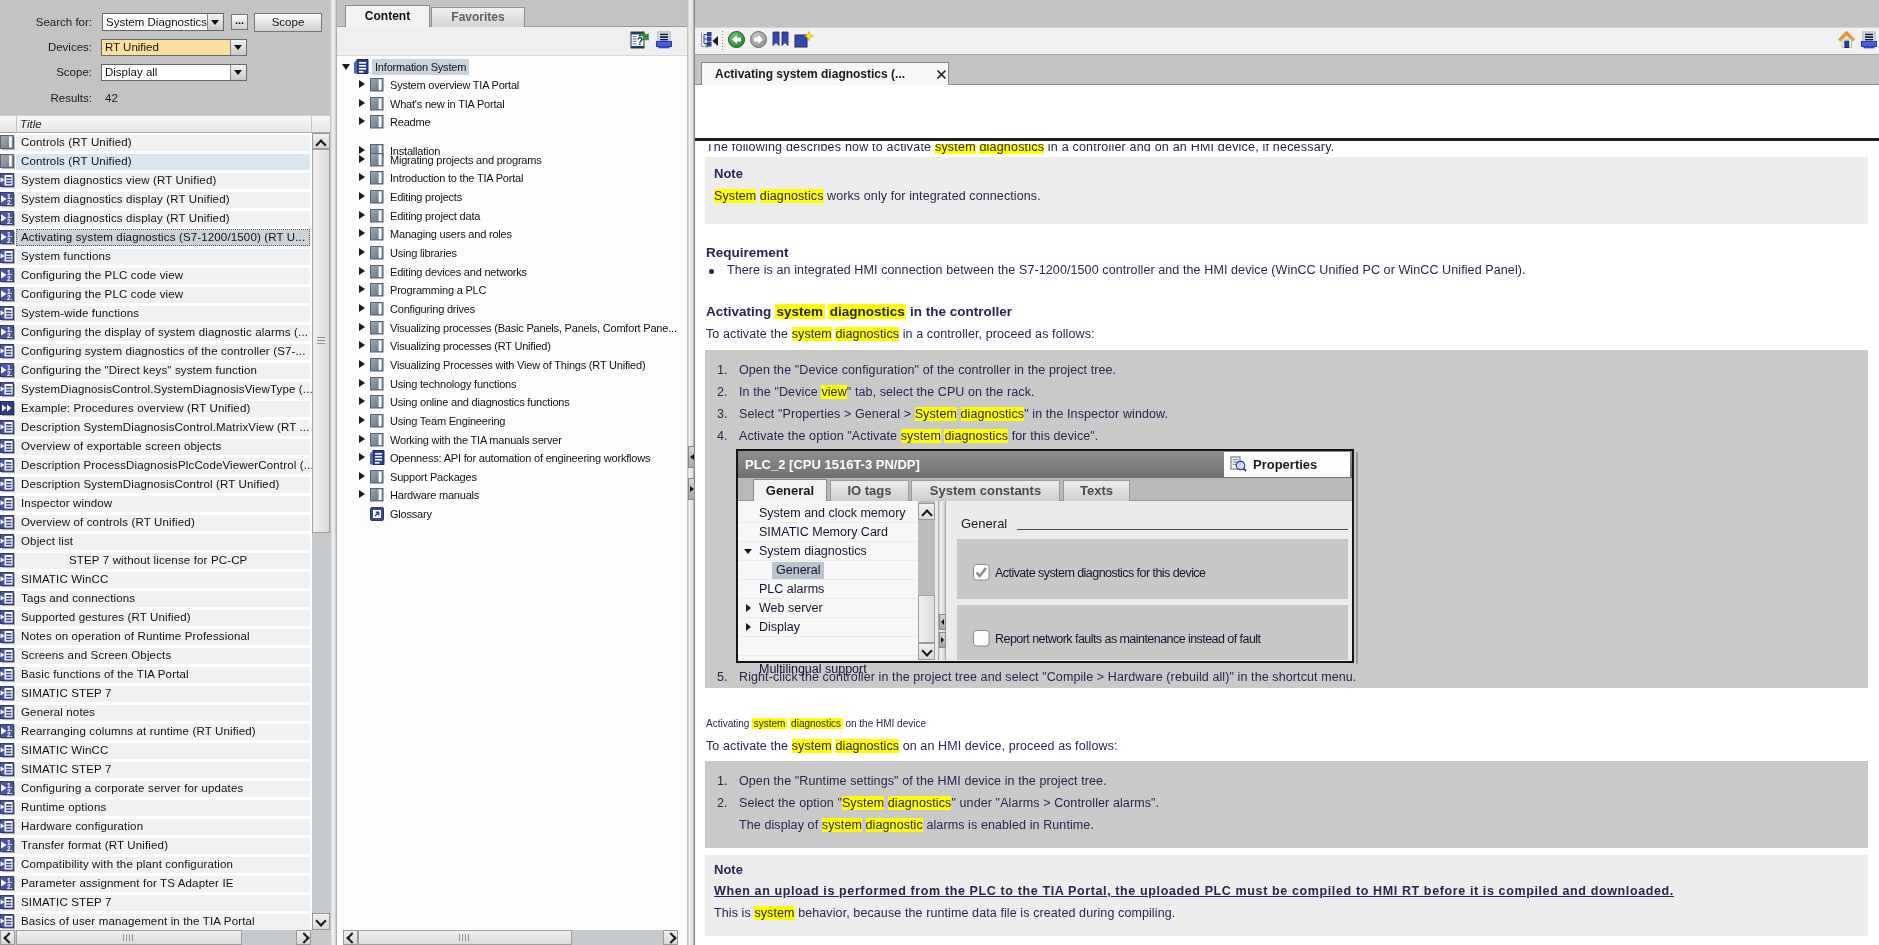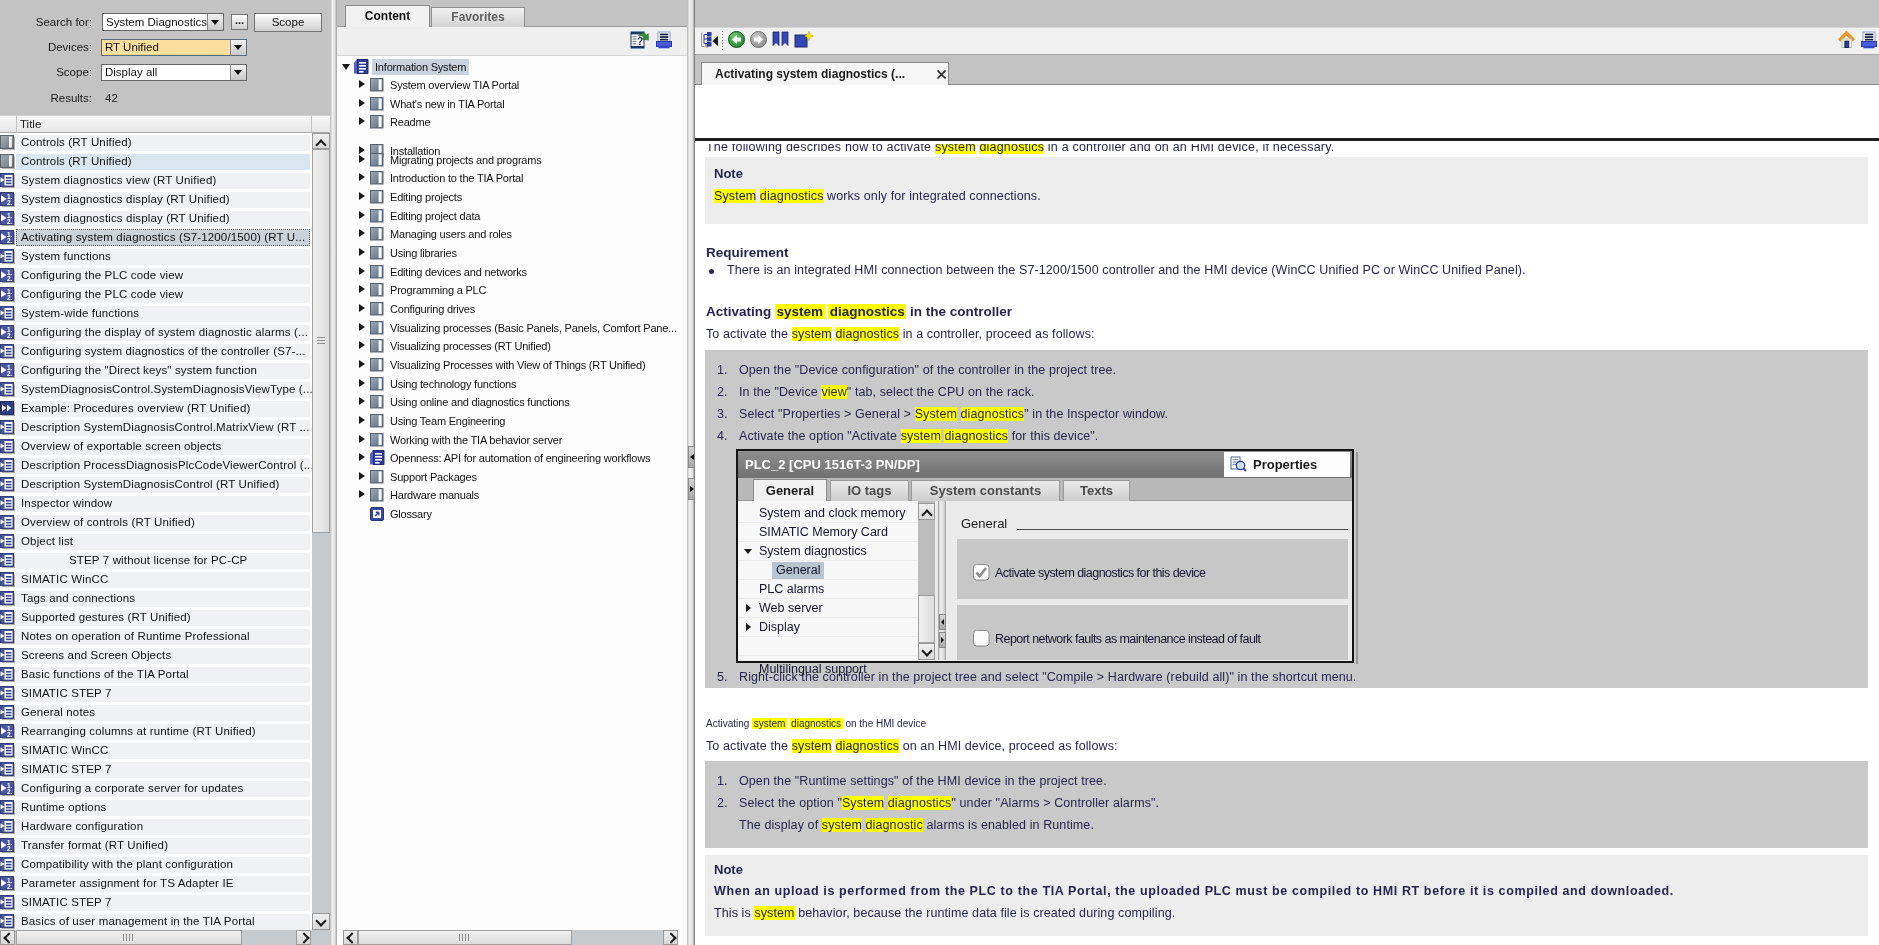--- a/index.html
+++ b/index.html
@@ -36,21 +36,21 @@
 <div class="a" style="right:0;top:0;width:15px;height:15px;background:linear-gradient(#f2f2f2,#c9c9c9);border-left:1px solid #888;">
 <div class="a" style="left:3px;top:5px;border-left:4px solid transparent;border-right:4px solid transparent;border-top:5px solid #111;"></div>
       </div>
     </div>
 <div class="a" style="left:101px;top:64px;width:146px;height:17px;background:#fff;border:1px solid #666;box-sizing:border-box;">
 <div class="a" style="left:3px;top:1px;font-size:11.5px;line-height:13px;color:#111;">Display all</div>
 <div class="a" style="right:0;top:0;width:15px;height:15px;background:linear-gradient(#f2f2f2,#c9c9c9);border-left:1px solid #888;">
 <div class="a" style="left:3px;top:5px;border-left:4px solid transparent;border-right:4px solid transparent;border-top:5px solid #111;"></div>
       </div>
     </div>
-<div class="a" style="left:0;top:115px;width:366px;height:18px;background:linear-gradient(#f8f8f8,#e6e6e6);border-top:1px solid #cfcfcf;border-bottom:1px solid #a8a8a8;box-sizing:border-box;">
+<div class="a" style="left:0;top:115px;width:366px;height:18px;background:linear-gradient(#f8f8f8,#e6e6e6);border-top:1px solid #cfcfcf;border-bottom:1px solid #a8a8a8;box-sizing:border-box;font-style:italic;">
 <div class="a" style="left:20px;top:2px;font-size:11.5px;color:#222;">Title</div>
 <div class="a" style="left:16px;top:0;width:1px;height:17px;background:#c4c4c4;"></div>
 <div class="a" style="left:311px;top:0;width:1px;height:17px;background:#c4c4c4;"></div>
 </div>
 <div class="a" style="left:0;top:133px;width:312px;height:797px;background:#fff;overflow:hidden;">
 <svg width="0" height="0">
         <defs>
           <linearGradient id="gctrl" x1="0" y1="0" x2="1" y2="1">
             <stop offset="0" stop-color="#a9afb6"></stop>
             <stop offset="1" stop-color="#6e747b"></stop>
@@ -832,21 +832,21 @@
 <rect x="8.6" y="1.4" width="3" height="10.7" fill="#fafafa"></rect>
 </svg>
 <div class="a" style="left:53px;top:2px;font-size:11px;letter-spacing:-0.2px;line-height:15px;color:#111;white-space:nowrap;">Using Team Engineering</div>
 </div>
 <div class="a" style="left:0;top:374.5px;width:350px;height:19px;">
 <div class="a" style="left:22px;top:4px;border-top:4.5px solid transparent;border-bottom:4.5px solid transparent;border-left:6px solid #1a1a1a;"></div>
 <svg width="15" height="15" style="position:absolute;left:33px;top:2px;">
 <rect x="0.5" y="0.5" width="12.5" height="12.5" fill="url(#gbook)" stroke="#57636e"></rect>
 <rect x="8.6" y="1.4" width="3" height="10.7" fill="#fafafa"></rect>
 </svg>
-<div class="a" style="left:53px;top:2px;font-size:11px;letter-spacing:-0.2px;line-height:15px;color:#111;white-space:nowrap;">Working with the TIA behavior server</div>
+<div class="a" style="left:53px;top:2px;font-size:11px;letter-spacing:-0.2px;line-height:15px;color:#111;white-space:nowrap;">Working with the TIA manuals server</div>
 </div>
 <div class="a" style="left:0;top:393.1px;width:350px;height:19px;">
 <div class="a" style="left:22px;top:4px;border-top:4.5px solid transparent;border-bottom:4.5px solid transparent;border-left:6px solid #1a1a1a;"></div>
 <svg width="17" height="16" style="position:absolute;left:32px;top:1px;">
 <path d="M4,0.5 h11 v14 h-11 z" fill="#2e3d96" stroke="#1f2a69"></path>
 <path d="M4,0.5 L1,3.5 V14.5 H4 z" fill="#5362bb"></path>
 <rect x="6" y="3" width="7" height="1.6" fill="#fff"></rect>
 <rect x="6" y="6" width="7" height="1.6" fill="#fff"></rect>
 <rect x="6" y="9" width="7" height="1.6" fill="#fff"></rect>
 <rect x="6" y="12" width="4.5" height="1.6" fill="#fff"></rect>
@@ -975,21 +975,21 @@
 <div class="a ink" style="left:717px;top:429px;font-size:12.5px;letter-spacing:0.1px;line-height:15px;white-space:nowrap;"><span style="display:inline-block;width:22px;">4.</span>Activate the option "Activate <span class="hl">system</span> <span class="hl">diagnostics</span> for this device".</div>
 <div class="a ink" style="left:717px;top:670px;font-size:12.5px;letter-spacing:0.1px;line-height:15px;white-space:nowrap;"><span style="display:inline-block;width:22px;">5.</span>Right-click the controller in the project tree and select "Compile &gt; Hardware (rebuild all)" in the shortcut menu.</div>
 <div class="a ink" style="left:706px;top:716px;font-size:10px;font-weight:normal;line-height:15px;white-space:nowrap;">Activating <span class="hl" style="padding:0 1.5px;">system</span> <span class="hl" style="padding:0 1.5px;">diagnostics</span> on the HMI device</div>
 <div class="a ink" style="left:706px;top:739px;font-size:12.5px;letter-spacing:0.1px;line-height:15px;white-space:nowrap;">To activate the <span class="hl">system</span> <span class="hl">diagnostics</span> on an HMI device, proceed as follows:</div>
 <div class="a" style="left:705px;top:761px;width:1163px;height:87px;background:#c9c9c9;"></div>
 <div class="a ink" style="left:717px;top:774px;font-size:12.5px;letter-spacing:0.1px;line-height:15px;white-space:nowrap;"><span style="display:inline-block;width:22px;">1.</span>Open the "Runtime settings" of the HMI device in the project tree.</div>
 <div class="a ink" style="left:717px;top:796px;font-size:12.5px;letter-spacing:0.1px;line-height:15px;white-space:nowrap;"><span style="display:inline-block;width:22px;">2.</span>Select the option "<span class="hl">System</span> <span class="hl">diagnostics</span>" under "Alarms &gt; Controller alarms".</div>
 <div class="a ink" style="left:739px;top:818px;font-size:12.5px;letter-spacing:0.1px;line-height:15px;white-space:nowrap;">The display of <span class="hl">system</span> <span class="hl">diagnostic</span> alarms is enabled in Runtime.</div>
 <div class="a" style="left:705px;top:855px;width:1163px;height:81px;background:#ededed;"></div>
 <div class="a ink" style="left:714px;top:862px;font-size:13px;font-weight:bold;line-height:15px;">Note</div>
-<div class="a ink" style="left:714px;top:884px;font-size:12.5px;font-weight:bold;letter-spacing:0.62px;line-height:15px;white-space:nowrap;">When an upload is performed from the PLC to the TIA Portal, the uploaded PLC must be compiled to HMI RT before it is compiled and downloaded.</div>
+<div class="a ink" style="left:714px;top:884px;font-size:12.5px;font-weight:bold;letter-spacing:0.62px;line-height:15px;white-space:nowrap;text-decoration:underline;">When an upload is performed from the PLC to the TIA Portal, the uploaded PLC must be compiled to HMI RT before it is compiled and downloaded.</div>
 <div class="a ink" style="left:714px;top:906px;font-size:12.5px;letter-spacing:0.1px;line-height:15px;white-space:nowrap;">This is <span class="hl">system</span> behavior, because the runtime data file is created during compiling.</div>
 <div class="a" style="left:736px;top:449px;width:618px;height:214px;border:2px solid #141414;background:#ebebeb;box-sizing:border-box;"></div>
 <div class="a" style="left:738px;top:451px;width:614px;height:27px;background:linear-gradient(#8f8f8f,#707070);"></div>
 <div class="a" style="left:745px;top:457px;font-size:13px;font-weight:bold;color:#fff;white-space:nowrap;">PLC_2 [CPU 1516T-3 PN/DP]</div>
 <div class="a" style="left:1224px;top:452px;width:126px;height:25px;background:#fdfdfd;">
 <svg width="17" height="17" style="position:absolute;left:6px;top:4px;">
 <rect x="1" y="1" width="9" height="12" fill="#fff" stroke="#56628e"></rect>
 <rect x="2.5" y="3" width="6" height="1.2" fill="#8a96b8"></rect>
 <rect x="2.5" y="5.4" width="6" height="1.2" fill="#8a96b8"></rect>
 <rect x="2.5" y="7.8" width="4" height="1.2" fill="#8a96b8"></rect>

